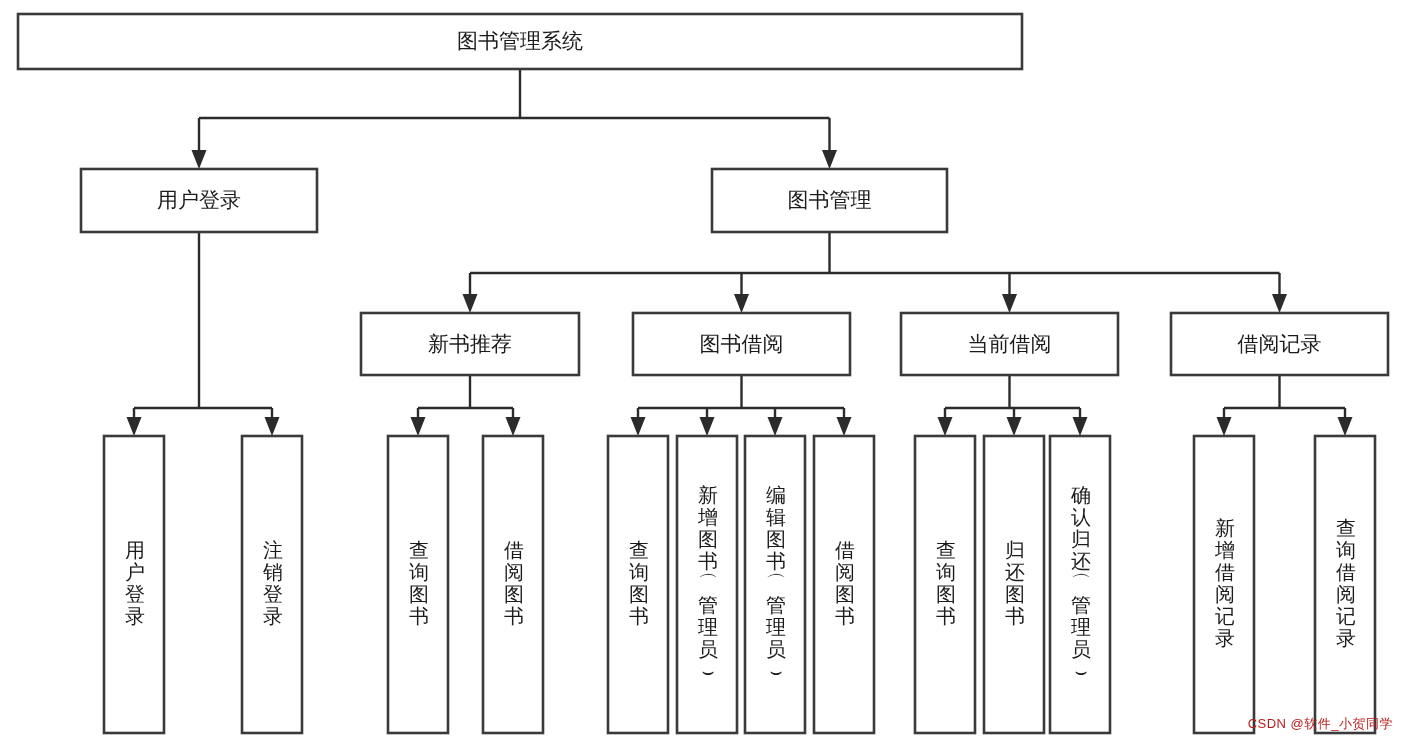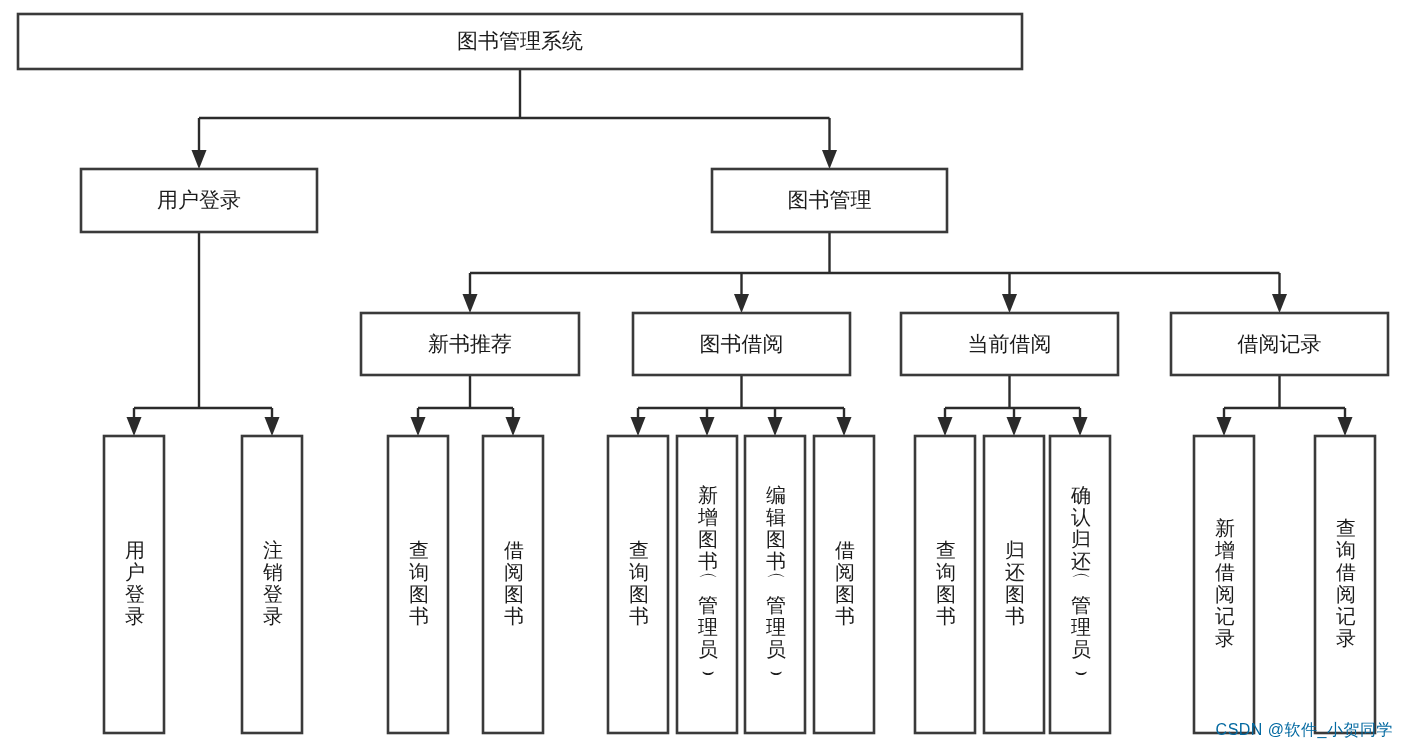--- a/index.html
+++ b/index.html
@@ -50,23 +50,23 @@
     fill: none;
     stroke-linecap: butt;
   }
   .arrow-head {
     fill: #2b2b2b;
     stroke: none;
   }
   .watermark {
     position: absolute;
     right: 12px;
-    bottom: 6px;
-    color: #0369a1;
-    font-size: 16px;
+    bottom: 14px;
+    color: #b91c1c;
+    font-size: 13px;
     font-family: "Liberation Sans", "DejaVu Sans", sans-serif;
     letter-spacing: 0.5px;
     white-space: nowrap;
     user-select: none;
   }
 </style>
 </head>
 <body>
 
 <div id="diagram-root">

